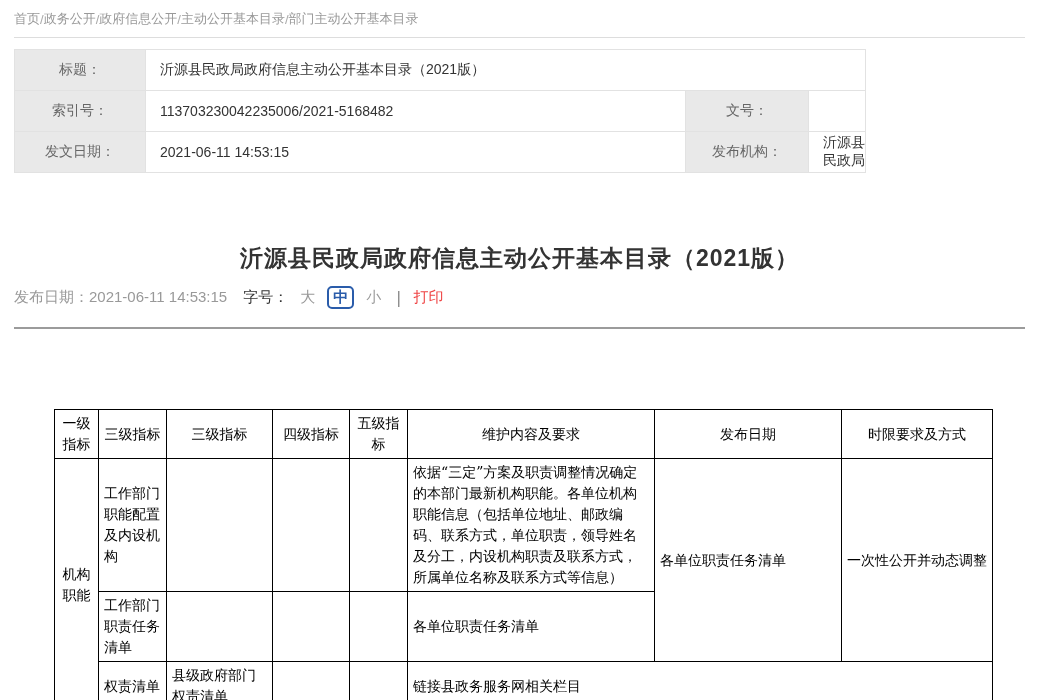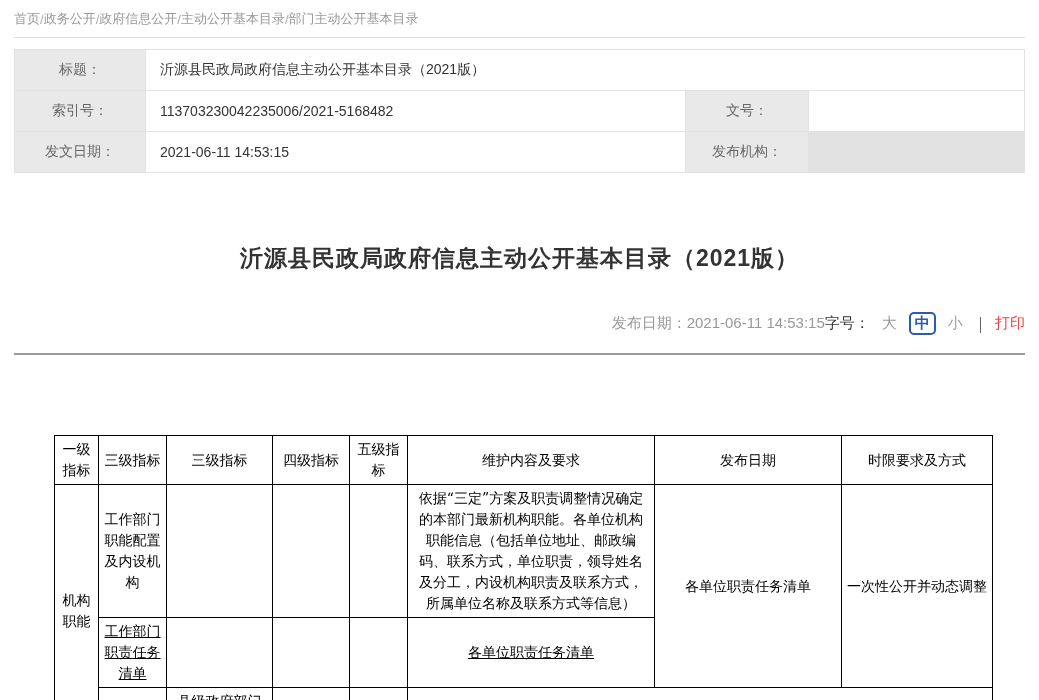--- a/index.html
+++ b/index.html
@@ -9,60 +9,60 @@
   .page { width: 1039px; height: 700px; position: relative; background: #fff; }
 
   
   .breadcrumb { padding: 10px 0 0 14px; font-size: 13px; color: #999;
     display: flex; align-items: center; }
   .breadcrumb a { color: #999; text-decoration: none; cursor: pointer; }
   .crumb-sep { color: #aaa; }
   .top-divider { margin: 9px 14px 0 14px; border-bottom: 1px solid #ddd; }
 
   
-  .meta { margin: 11px 14px 0 14px; width: 1011px;
+  .meta { margin: 11px 14px 0 14px; width: 852px;
     display: grid; grid-template-columns: 130px 539px 122px 1fr;
     grid-auto-rows: 40px; gap: 1px; background: #e2e2e2;
     border: 1px solid #e2e2e2; font-size: 14px; }
   .meta-label { background: #e9e9e9; color: #666; display: flex;
     align-items: center; justify-content: center; }
   .meta-value { background: #fff; color: #333; display: flex;
     align-items: center; padding-left: 14px; }
   .span3 { grid-column: 2 / 5; }
 
   
   .article-title { margin-top: 70px; text-align: center; font-size: 23px;
     font-weight: bold; color: #333; letter-spacing: 1px; }
 
   
-  .toolbar { margin: 38px 14px 0 14px; display: flex;
-    justify-content: flex-end; align-items: center; font-size: 15px; }
+  .toolbar { margin: 12px 14px 0 14px; display: flex;
+    justify-content: flex-start; align-items: center; font-size: 15px; gap: 16px; }
   .pub-date { color: #999; }
   .font-tools { display: flex; align-items: center; gap: 9px; color: #333; font-family: Liberation Serif, serif; }
   .fs-btn { color: #999; cursor: pointer; padding: 1px 3px; }
   .fs-btn.active { color: #2a5caa; border: 2px solid #2a5caa; border-radius: 5px;
     padding: 0 4px; font-weight: bold; }
   .tool-sep { color: #333; margin: 0 4px; font-size: 16px; }
   .print-btn { color: #ef4444; cursor: pointer; }
 
   .mid-rule { margin: 18px 14px 0 14px; border-top: 2px solid #9b9b9b; }
 
   
   .catalog-wrap { margin: 80px 0 0 54px; }
   table.catalog { border-collapse: collapse; table-layout: fixed; width: 938px;
     font-family: "DejaVu Serif", "Liberation Serif", serif;
     font-size: 14px; color: #000; }
   table.catalog th, table.catalog td { border: 1px solid #000;
     vertical-align: middle; padding: 3px 5px; line-height: 21px;
     word-break: break-all; }
   table.catalog th { font-weight: normal; text-align: center; height: 42px; }
-  table.catalog td { text-align: center; }
+  table.catalog td { text-align: left; }
   .td-center { text-align: center !important; }
   .row1 { height: 125px; }
-  .row2 { height: 58px; text-decoration: underline; }
+  .row2 { height: 58px; }
   .row3 { height: 42px; }
 </style>
 </head>
 <body>
 
 <div class="page">
 
   <div class="breadcrumb">
     <a>首页</a>
     <span class="crumb-sep">/</span>
@@ -81,20 +81,21 @@
     <div class="meta-value span3">沂源县民政局政府信息主动公开基本目录（2021版）</div>
 
     <div class="meta-label">索引号：</div>
     <div class="meta-value">113703230042235006/2021-5168482</div>
     <div class="meta-label">文号：</div>
     <div class="meta-value"></div>
 
     <div class="meta-label">发文日期：</div>
     <div class="meta-value">2021-06-11 14:53:15</div>
     <div class="meta-label">发布机构：</div>
+    <div class="meta-value">沂源县民政局</div>
   </div>
 
   <div class="article-title">沂源县民政局政府信息主动公开基本目录（2021版）</div>
 
   <div class="toolbar">
     <div class="pub-date">发布日期：2021-06-11 14:53:15</div>
     <div class="font-tools">
       <span>字号：</span>
       <span class="fs-btn">大</span>
       <span class="fs-btn active">中</span>

